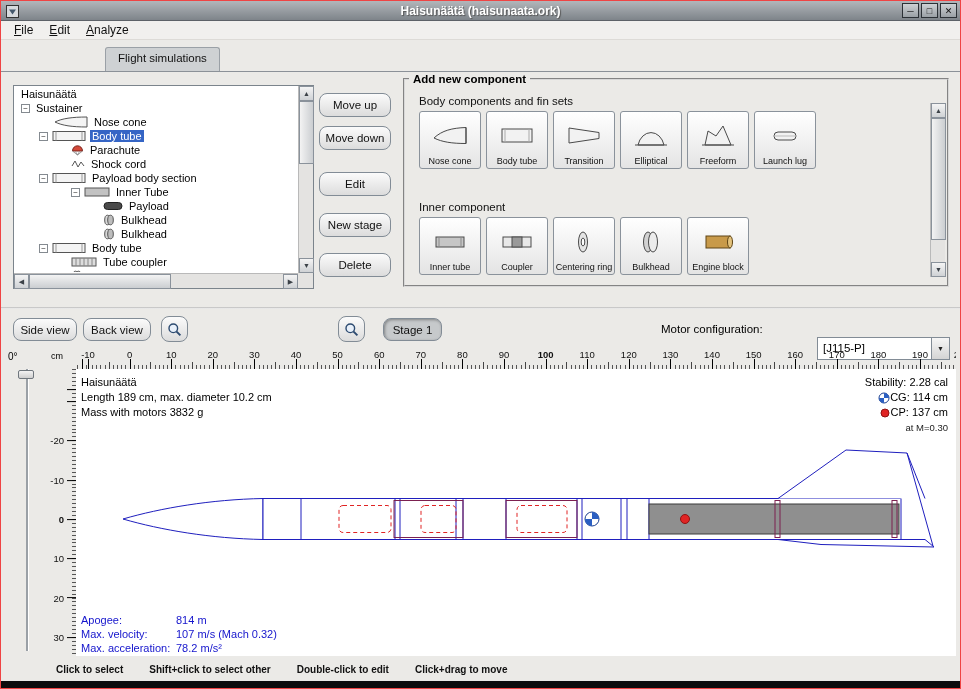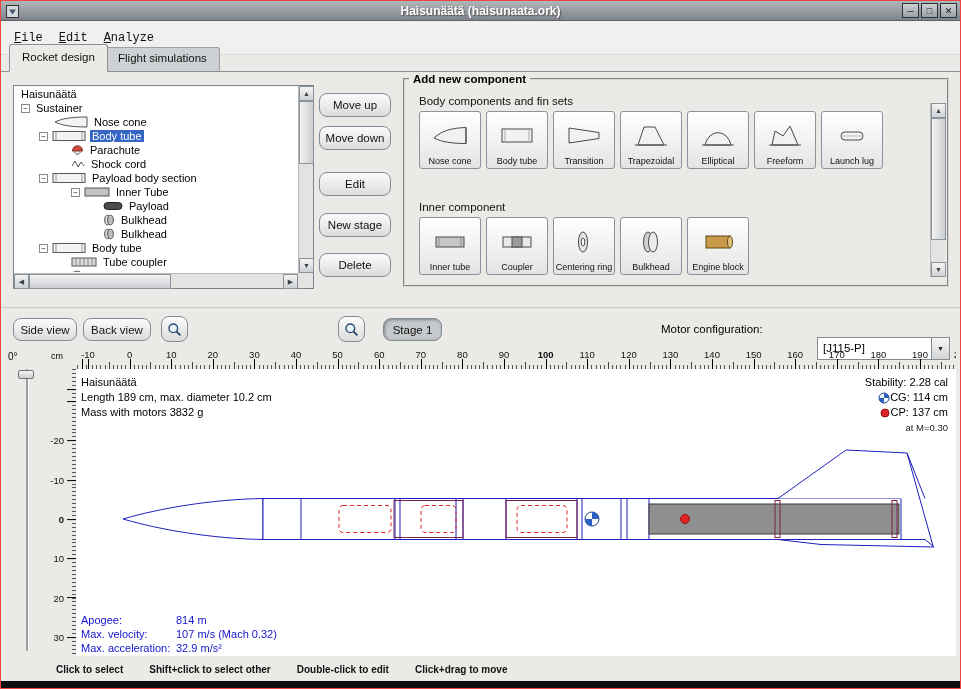--- a/index.html
+++ b/index.html
@@ -8,21 +8,21 @@
   .window{position:relative;width:961px;height:689px;background:#ebeae7;border:1px solid #ef4444;overflow:hidden;}
 
   
   .titlebar{position:absolute;left:0;top:0;right:0;height:20px;background:linear-gradient(#b2b6ba,#7e848a);border-bottom:1px solid #5d6268;}
   .title-text{position:absolute;left:0;right:0;top:3px;text-align:center;font-size:12px;font-weight:bold;color:#fff;text-shadow:1px 1px 1px #555;}
   .win-icon{position:absolute;left:5px;top:3px;width:13px;height:13px;}
   .win-controls{position:absolute;right:3px;top:2px;display:flex;gap:2px;}
   .wbtn{width:17px;height:15px;background:linear-gradient(#cdd1d4,#9aa0a5);border:1px solid #2c3136;color:#111;font-size:9px;line-height:12px;text-align:center;padding:0;font-family:inherit;}
 
   
-  .menubar{position:absolute;left:0;top:20px;right:0;height:34px;background:#f1f0ee;border-bottom:1px solid #dddbd7;display:flex;align-items:center;padding-left:5px;font-family:Liberation Mono, monospace;}
+  .menubar{position:absolute;left:0;top:20px;right:0;height:19px;background:#f1f0ee;border-bottom:1px solid #dddbd7;display:flex;align-items:center;padding-left:5px;}
   .menu-item{font-size:12px;color:#111;padding:3px 8px;}
 
   
   .tabstrip{position:absolute;left:0;top:41px;width:100%;height:30px;}
   .tabline{position:absolute;left:0;right:0;bottom:0;height:1px;background:#8b9198;z-index:1;}
   .tab{position:absolute;bottom:0;font-size:11.5px;color:#111;padding:6px 12px 0 12px;}
   .tab.active{left:8px;height:28px;background:#ebeae7;border:1px solid #8b9198;border-bottom:1px solid #ebeae7;border-radius:3px 3px 0 0;z-index:2;}
   .tab.inactive{left:104px;height:25px;background:#ced1d3;border:1px solid #9aa0a6;border-bottom:none;border-radius:3px 3px 0 0;z-index:0;padding-top:4px;}
 
   
@@ -115,21 +115,20 @@
   </div>
 
   <div class="menubar">
     <span class="menu-item"><u>F</u>ile</span>
     <span class="menu-item"><u>E</u>dit</span>
     <span class="menu-item"><u>A</u>nalyze</span>
   </div>
 
   <div class="tabstrip">
     <div class="tabline"></div>
-    <div class="tab active">Rocket design</div>
     <div class="tab inactive">Flight simulations</div>
   </div>
 
   <div class="tree-panel">
     <div class="tree-view">
       <div class="trow" style="padding-left:4px">
         <span class="tlabel">Haisunäätä</span>
       </div>
       <div class="trow" style="padding-left:6px">
         <span class="exp"></span>
@@ -285,27 +284,20 @@
             <line x1="6" y1="6" x2="6" y2="19" stroke="#aaa"></line>
             <line x1="30" y1="6" x2="30" y2="19" stroke="#aaa"></line>
           </svg>
         <span class="clabel">Body tube</span>
       </button>
       <button class="comp-btn">
         <svg width="36" height="26" viewBox="0 0 36 26">
             <path d="M3,5 L33,9.5 L33,15.5 L3,20 Z" fill="#f2f2f2" stroke="#4a4a4a"></path>
           </svg>
         <span class="clabel">Transition</span>
-      </button>
-      <button class="comp-btn">
-        <svg width="36" height="26" viewBox="0 0 36 26">
-            <path d="M5,22 L11,4 L22,4 L31,22 Z" fill="#f2f2f2" stroke="#4a4a4a"></path>
-            <line x1="2" y1="22" x2="34" y2="22" stroke="#4a4a4a"></line>
-          </svg>
-        <span class="clabel">Trapezoidal</span>
       </button>
       <button class="comp-btn">
         <svg width="36" height="26" viewBox="0 0 36 26">
             <path d="M5,22 A13.5,17 0 0 1 31,22 Z" fill="#f2f2f2" stroke="#4a4a4a"></path>
             <line x1="2" y1="22" x2="34" y2="22" stroke="#4a4a4a"></line>
           </svg>
         <span class="clabel">Elliptical</span>
       </button>
       <button class="comp-btn">
         <svg width="36" height="26" viewBox="0 0 36 26">
@@ -489,21 +481,21 @@
       <div class="frow">
           <span class="flab">Apogee:</span>
           <span>814 m</span>
         </div>
       <div class="frow">
           <span class="flab">Max. velocity:</span>
           <span>107 m/s  (Mach 0.32)</span>
         </div>
       <div class="frow">
           <span class="flab">Max. acceleration:</span>
-          <span>32.9 m/s²</span>
+          <span>78.2 m/s²</span>
         </div>
     </div>
   </div>
 
   <div class="hints">
       <span>Click to select</span>
       <span>Shift+click to select other</span>
       <span>Double-click to edit</span>
       <span>Click+drag to move</span>
     </div>

